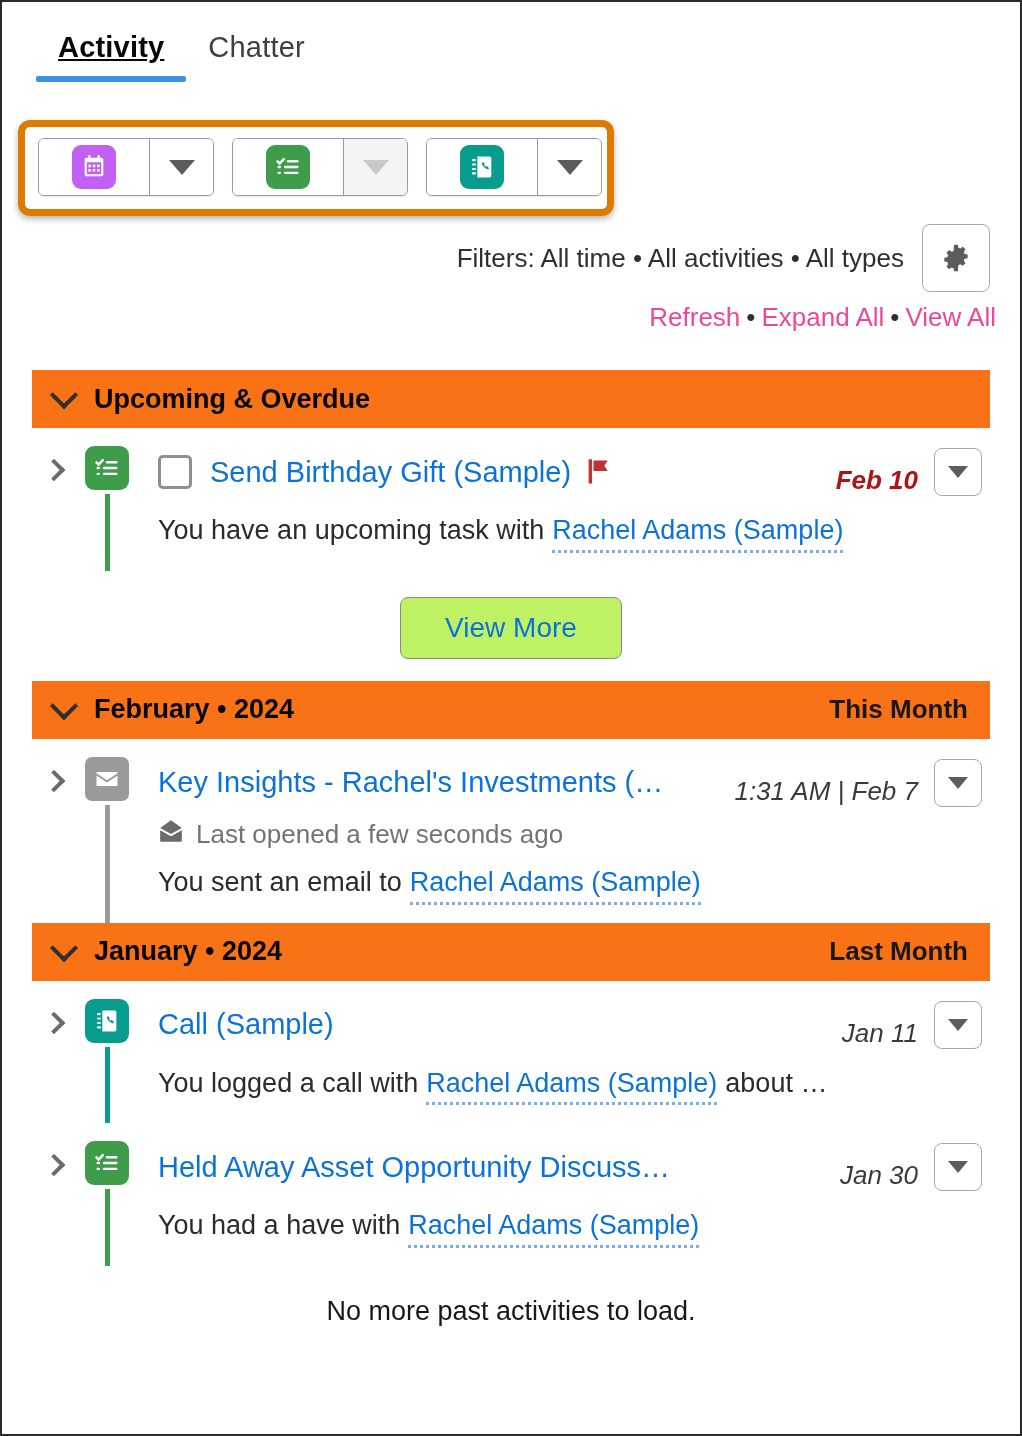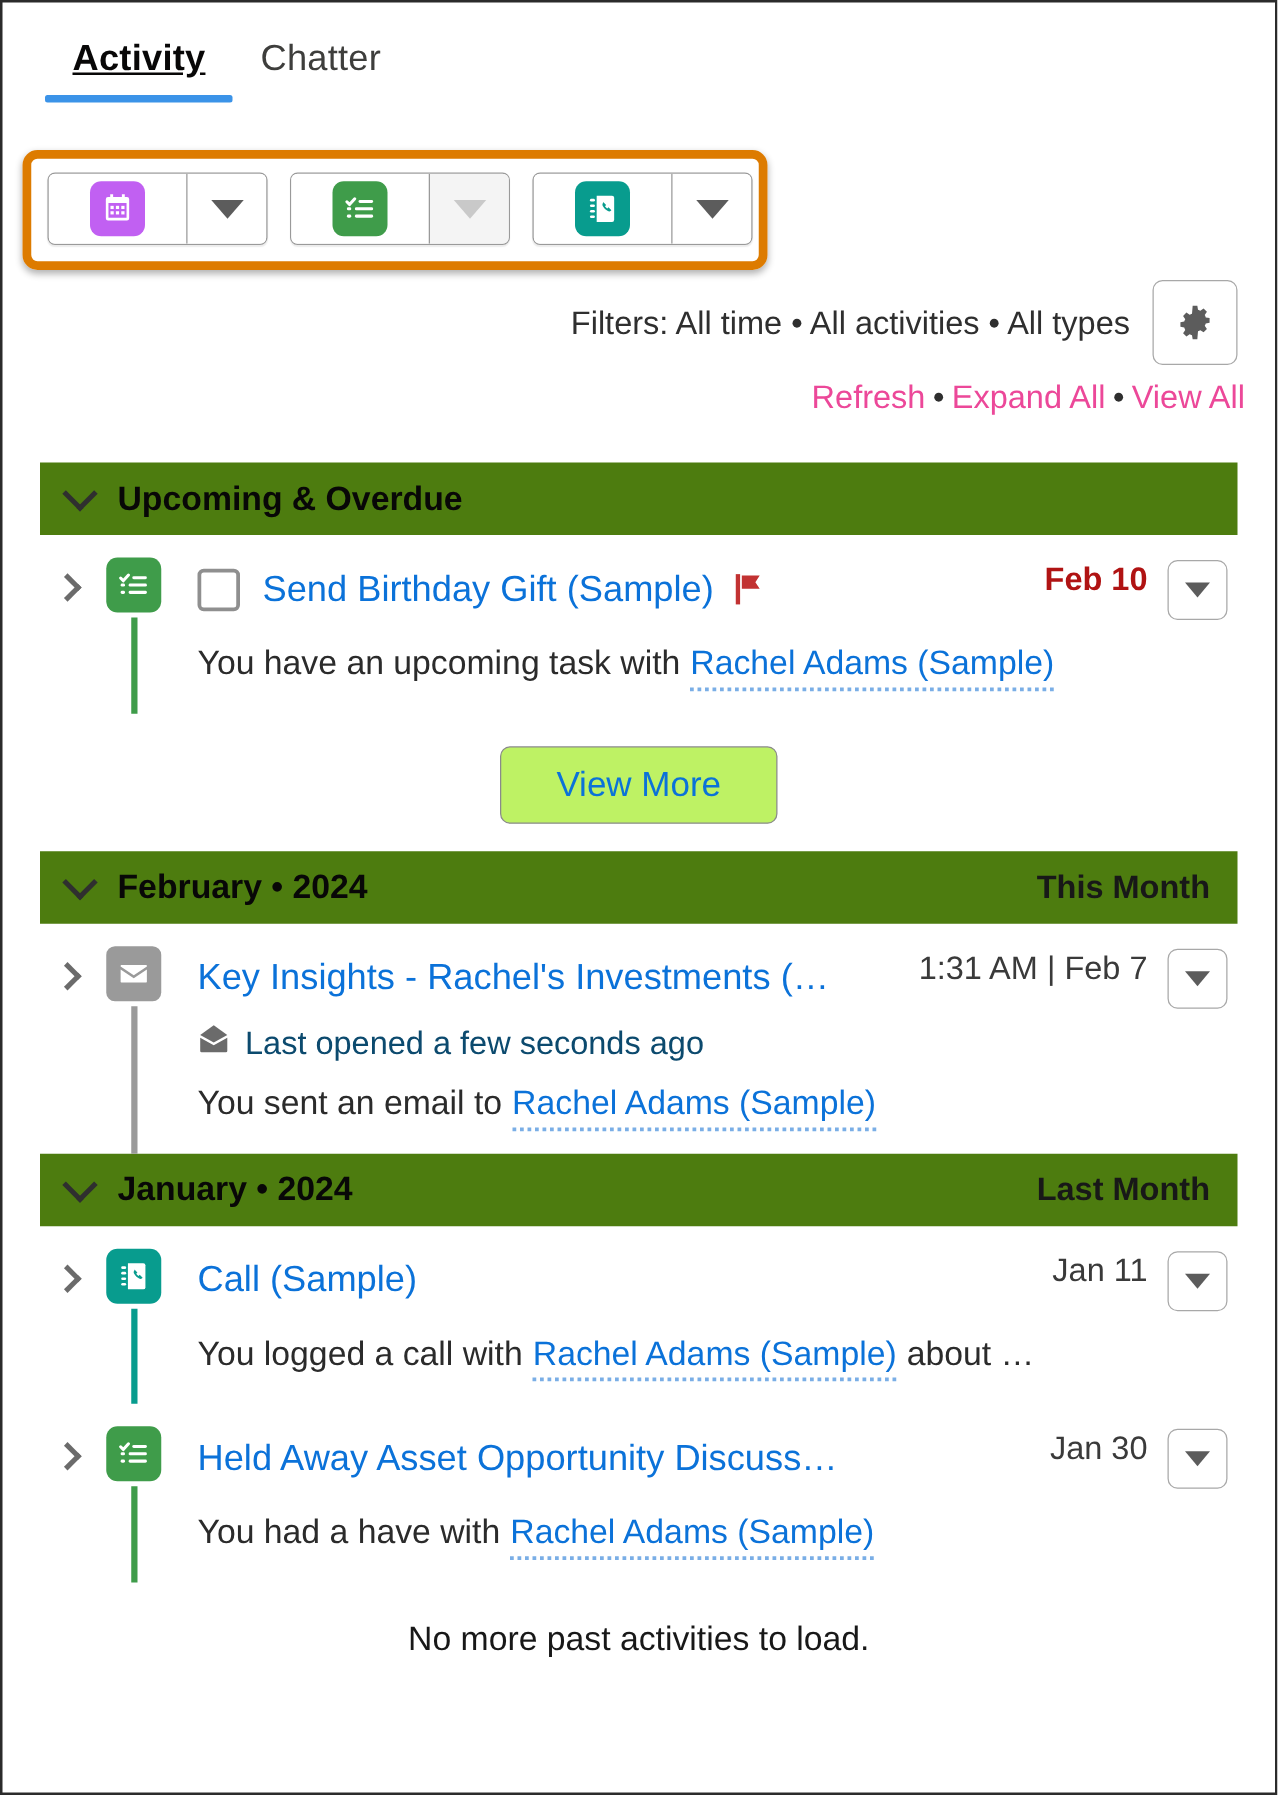--- a/index.html
+++ b/index.html
@@ -134,21 +134,21 @@
     text-decoration: none;
     cursor: pointer;
   }
   .dot-sep { color: #2f2f2f; padding: 0 6px; }
 
   
   .timeline { position: absolute; top: 368px; left: 0; right: 0; }
 
   .section-head {
     margin: 0 30px;
-    background: #4d7c0f;
+    background: #f97316;
     height: 58px;
     display: flex; align-items: center;
     padding: 0 22px;
     cursor: pointer;
   }
   .section-head .chev-down {
     width: 20px; height: 20px;
     border-right: 4px solid #2f2f2f;
     border-bottom: 4px solid #2f2f2f;
     transform: rotate(45deg);
@@ -210,22 +210,23 @@
   .title-link {
     font-size: 29px;
     color: #0b72d9;
     text-decoration: none;
     cursor: pointer;
     white-space: nowrap;
   }
   .flag { margin-left: 14px; display: flex; align-items: center; }
   .row-right {
     margin-left: auto;
-    display: flex; align-items: flex-start; gap: 16px;
+    display: flex; align-items: flex-end; gap: 16px;
     flex: none;
+    font-style: italic;
   }
   .date { font-size: 26px; color: #3a3a3a; white-space: nowrap; }
   .date.overdue { color: #b01313; font-weight: bold; }
   .row-menu {
     width: 48px; height: 48px;
     border: 1px solid #a8a8a8;
     border-radius: 8px;
     background: #fff;
     display: flex; align-items: center; justify-content: center;
     cursor: pointer;
@@ -241,21 +242,21 @@
   }
   .contact-link {
     color: #0b72d9;
     text-decoration: none;
     border-bottom: 3px dotted #7aaee6;
     cursor: pointer;
     padding-bottom: 2px;
   }
   .meta-line {
     font-size: 26px;
-    color: #0c4a6e;
+    color: #737373;
     display: flex; align-items: center; gap: 12px;
     padding-top: 10px;
   }
 
   .viewmore-wrap {
     display: flex; justify-content: center;
     margin: 26px 0 22px 0;
   }
   .viewmore {
     border: 1px solid #8a8a8a;

